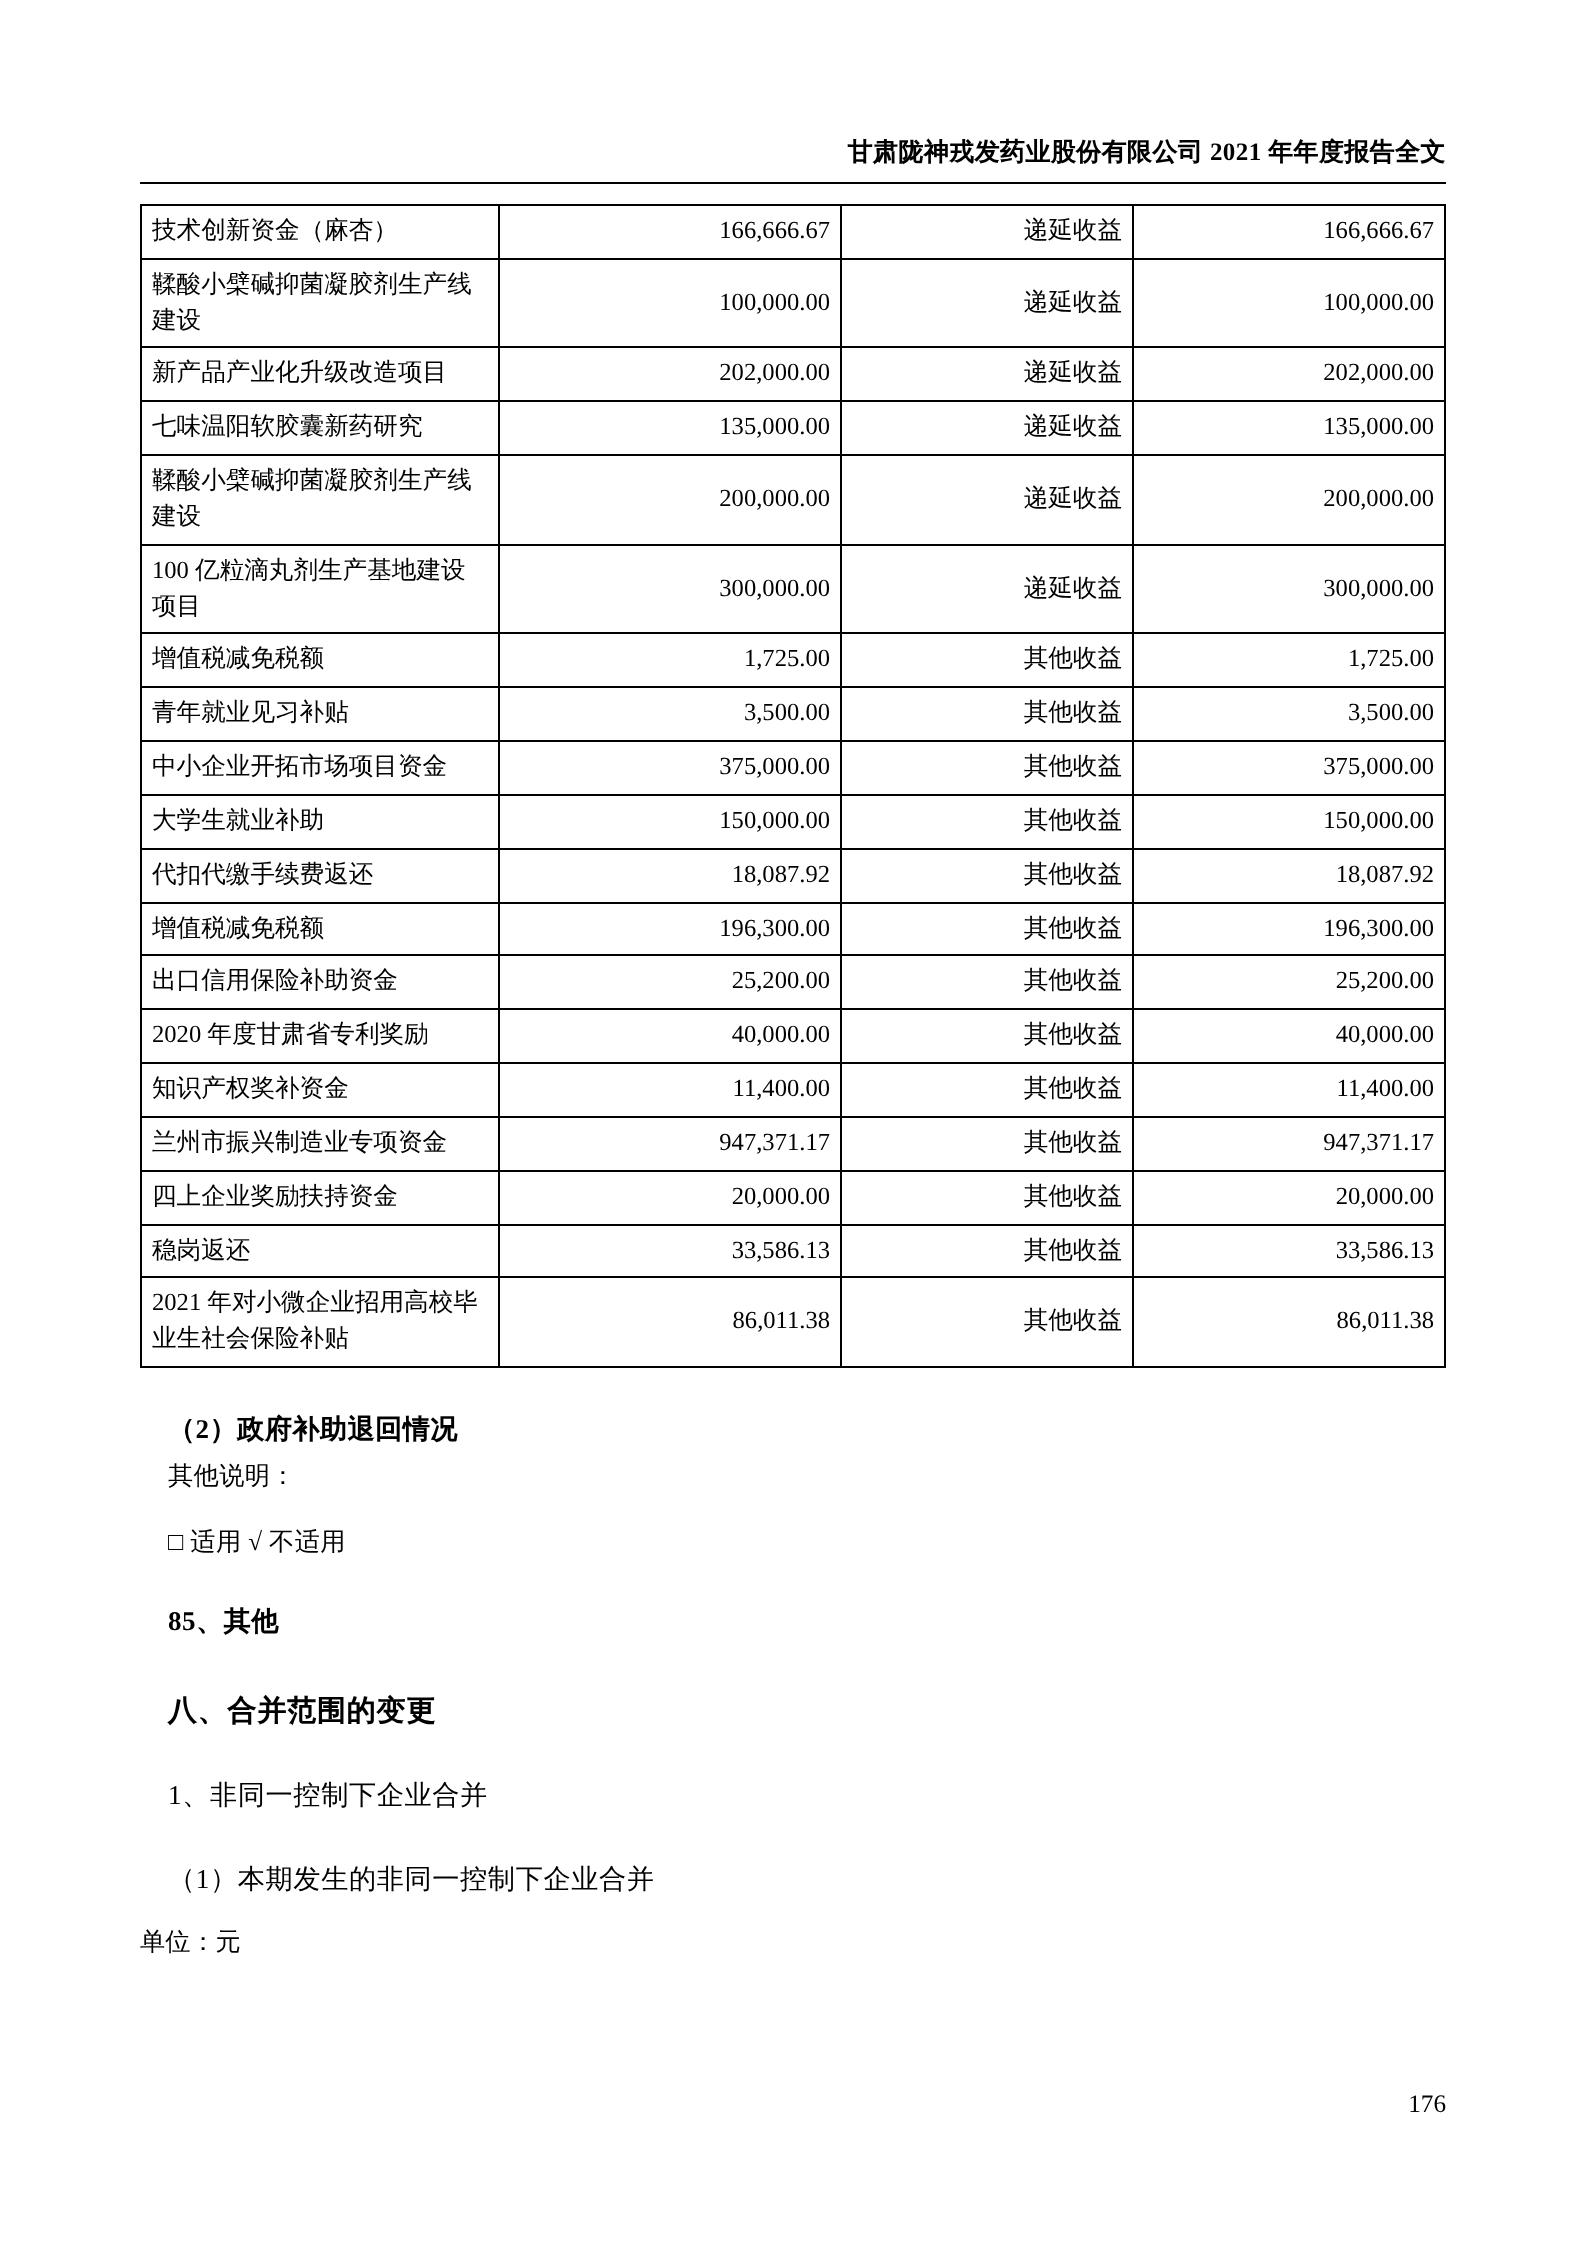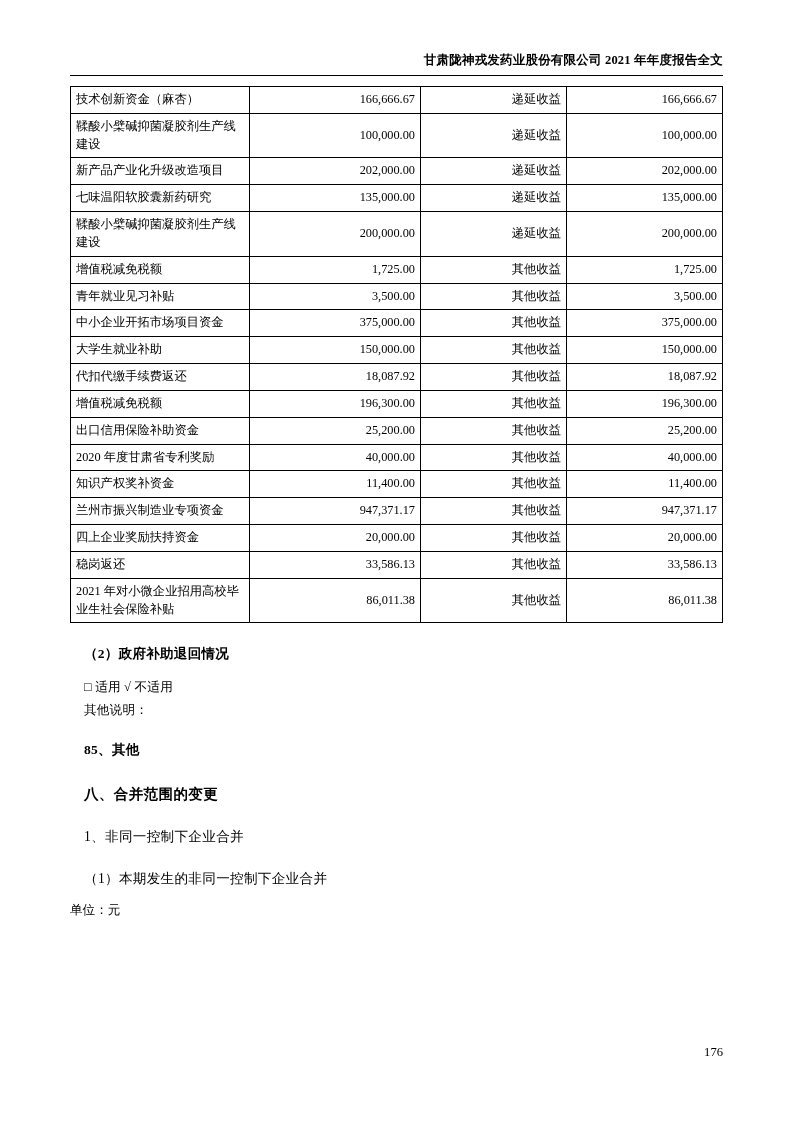--- a/index.html
+++ b/index.html
@@ -16,21 +16,21 @@
     overflow: hidden;
   }
   .page {
     position: relative;
     width: 793px;
     height: 1122px;
     box-sizing: border-box;
     padding: 0 70px;
   }
   .header {
-    padding-top: 52px;
+    padding-top: 68px;
     text-align: right;
     font-family: "Liberation Serif", "DejaVu Serif", serif;
     font-size: 12.5px;
     font-weight: bold;
     letter-spacing: 0.2px;
     color: #000;
   }
   .header-rule {
     margin-top: 6px;
     border-top: 1.6px solid #000;
@@ -132,20 +132,26 @@
         <td class="c-type">递延收益</td>
         <td class="c-amt2">135,000.00</td>
       </tr>
       <tr>
         <td class="c-name">鞣酸小檗碱抑菌凝胶剂生产线建设</td>
         <td class="c-amt">200,000.00</td>
         <td class="c-type">递延收益</td>
         <td class="c-amt2">200,000.00</td>
       </tr>
       <tr>
+        <td class="c-name">100 亿粒滴丸剂生产基地建设项目</td>
+        <td class="c-amt">300,000.00</td>
+        <td class="c-type">递延收益</td>
+        <td class="c-amt2">300,000.00</td>
+      </tr>
+      <tr>
         <td class="c-name">增值税减免税额</td>
         <td class="c-amt">1,725.00</td>
         <td class="c-type">其他收益</td>
         <td class="c-amt2">1,725.00</td>
       </tr>
       <tr>
         <td class="c-name">青年就业见习补贴</td>
         <td class="c-amt">3,500.00</td>
         <td class="c-type">其他收益</td>
         <td class="c-amt2">3,500.00</td>
@@ -214,24 +220,24 @@
         <td class="c-name">2021 年对小微企业招用高校毕业生社会保险补贴</td>
         <td class="c-amt">86,011.38</td>
         <td class="c-type">其他收益</td>
         <td class="c-amt2">86,011.38</td>
       </tr>
     </tbody>
   </table>
 
   <div class="sec-bold">（2）政府补助退回情况</div>
 
+  <div class="plain tight">其他说明：</div>
+
   <div class="plain">□ 适用 √ 不适用</div>
 
-  <div class="plain tight">其他说明：</div>
-
   <div class="sec-bold">85、其他</div>
 
   <div class="sec-h2">八、合并范围的变更</div>
 
   <div class="sec-h3">1、非同一控制下企业合并</div>
 
   <div class="sec-h3">（1）本期发生的非同一控制下企业合并</div>
 
   <div class="unit-line">单位：元</div>
 

